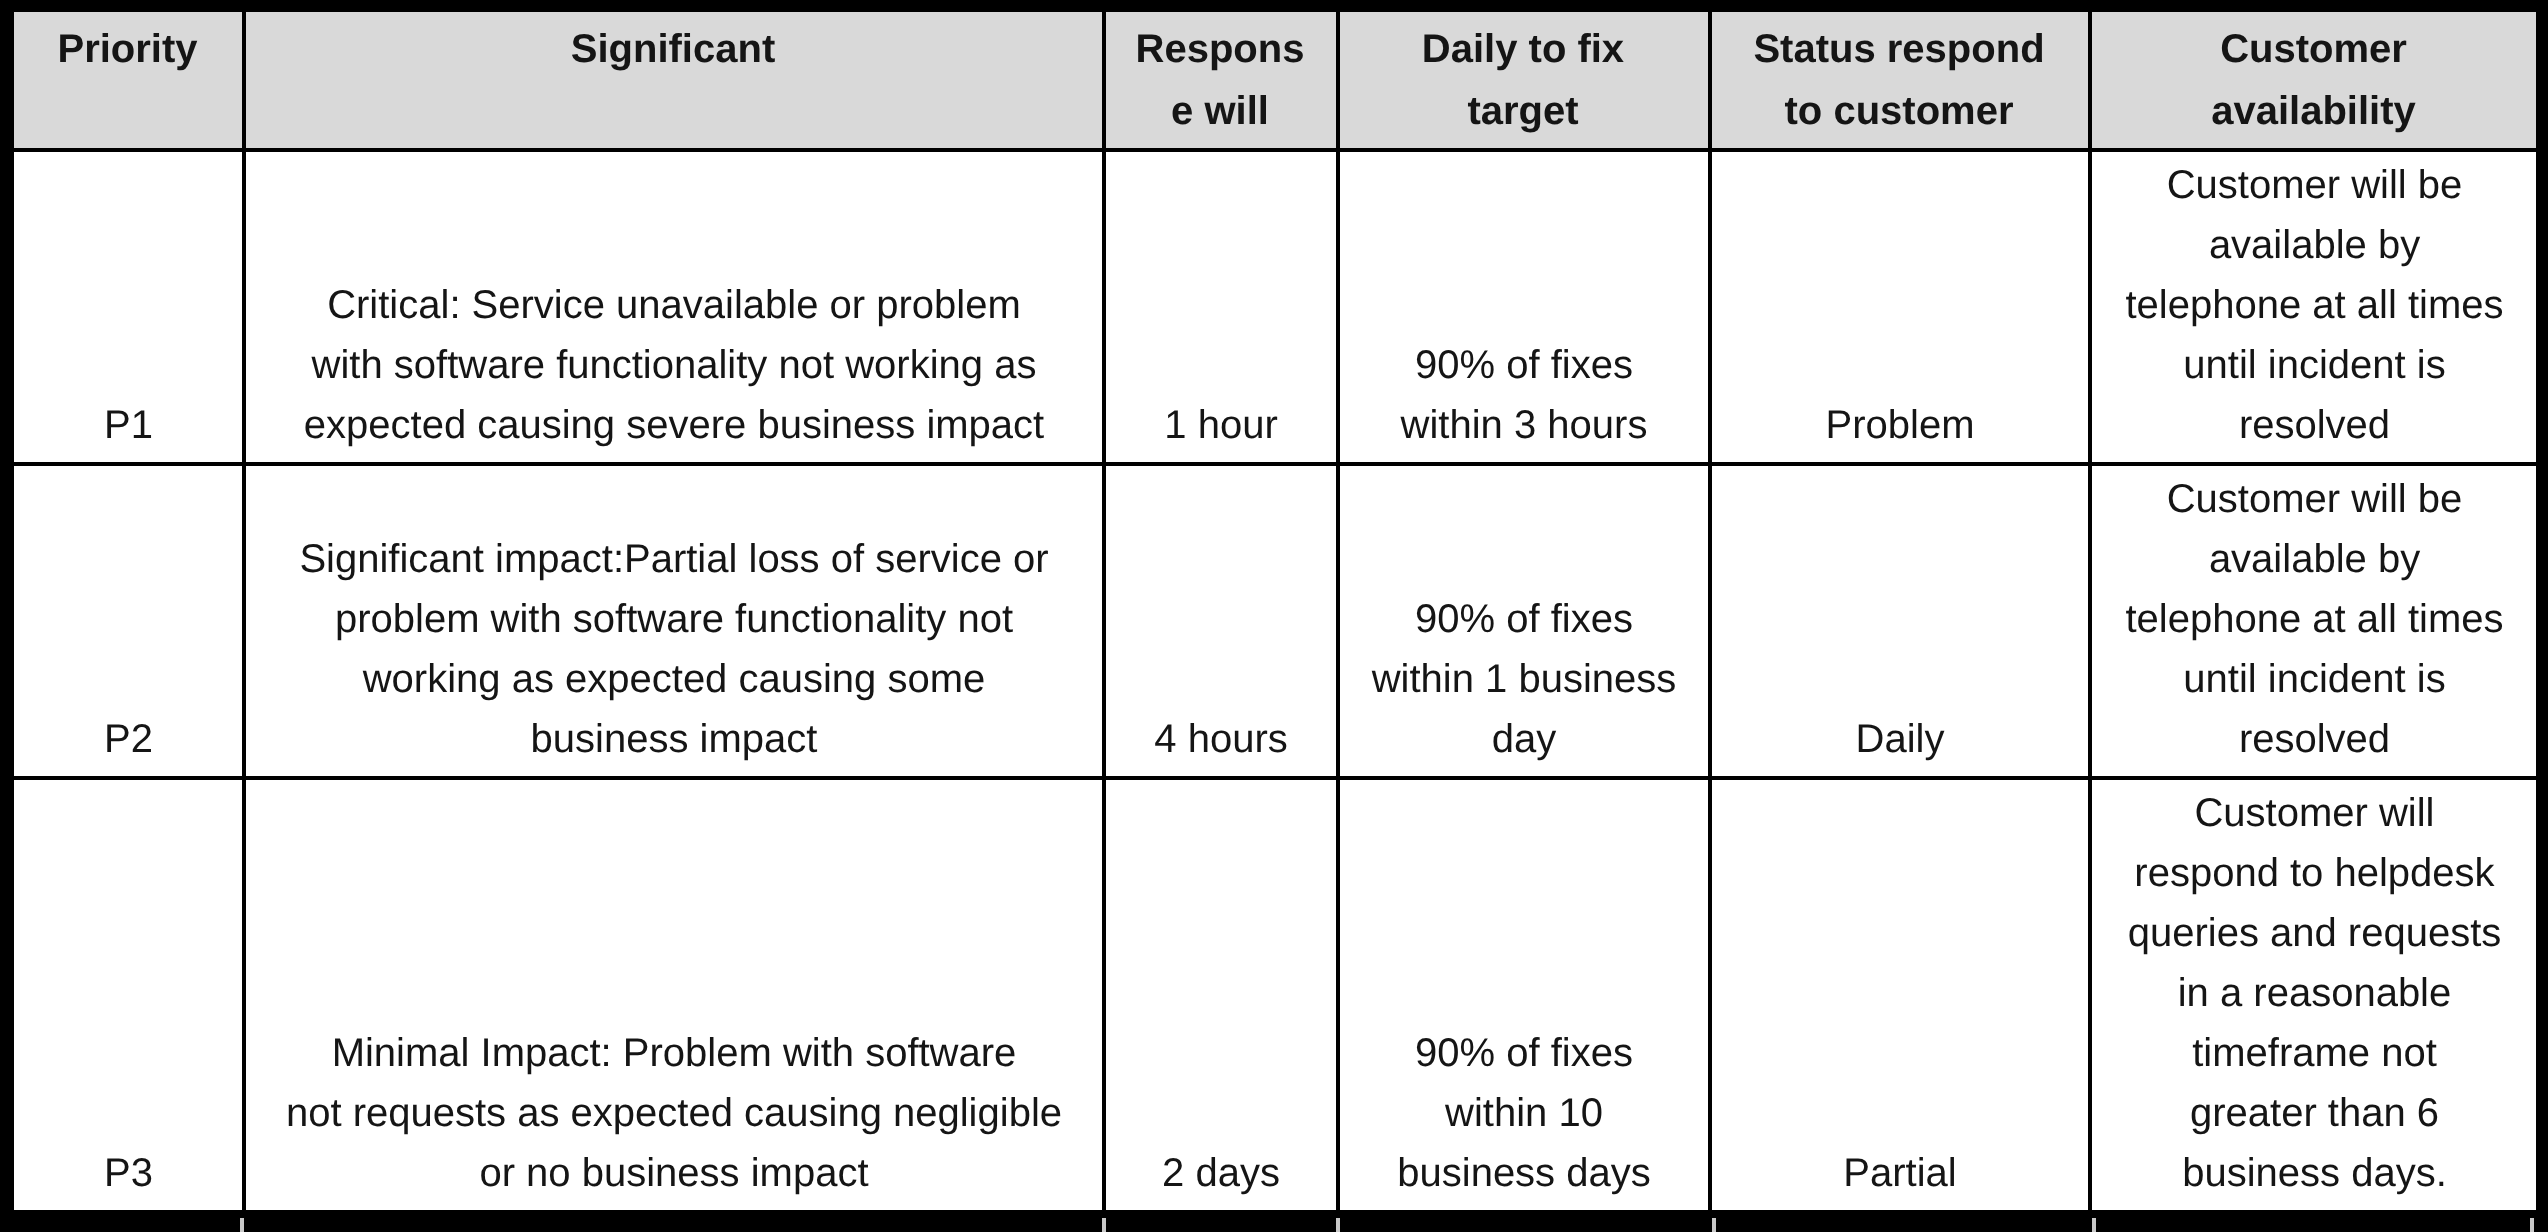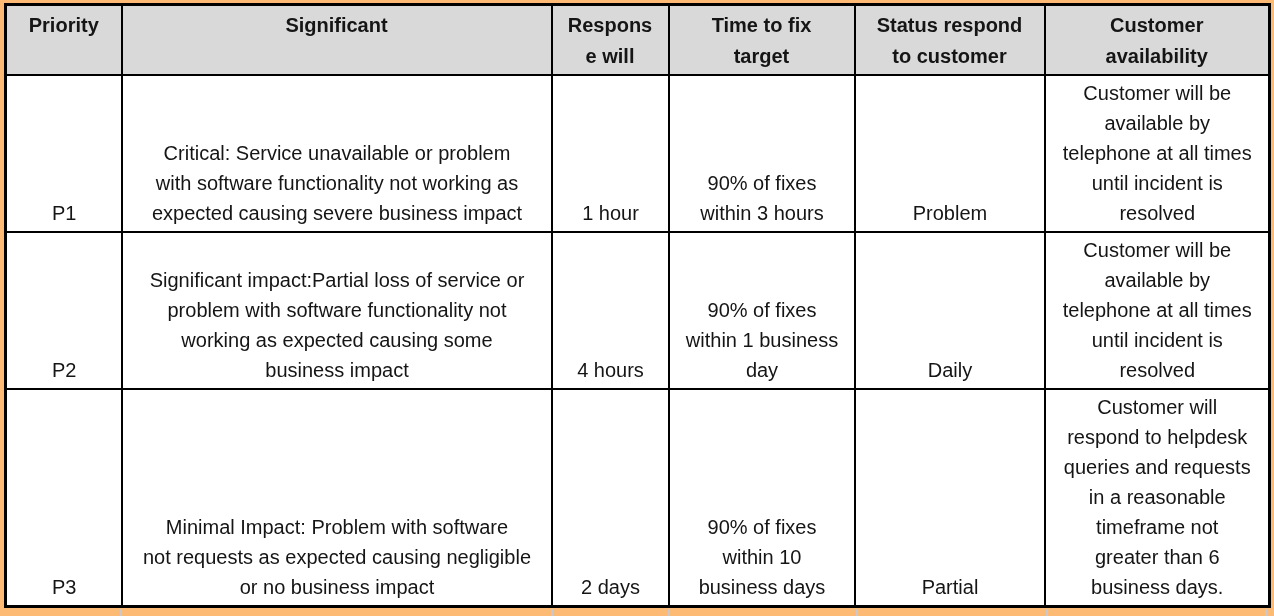--- a/index.html
+++ b/index.html
@@ -5,21 +5,21 @@
   html, body {
     margin: 0;
     padding: 0;
     background: #ffffff;
     font-family: "Liberation Sans", sans-serif;
   }
   .page {
     position: relative;
     width: 1274px;
     height: 616px;
-    background: #fdba74;
+    background: #000000;
     overflow: hidden;
   }
   table.sla-table {
     position: absolute;
     left: 4px;
     top: 3px;
     width: 1264px;
     border-collapse: collapse;
     table-layout: fixed;
     border: 3px solid var(--border, #000000);
@@ -80,21 +80,21 @@
       <col style="width:186px">
       <col style="width:190px">
       <col style="width:225px">
     </colgroup>
     <thead>
       <tr class="header-row">
         <th>Priority</th>
         <th>Significant</th>
         <th>Respons
 e will</th>
-        <th>Time to fix
+        <th>Daily to fix
 target</th>
         <th>Status respond
 to customer</th>
         <th>Customer
 availability</th>
       </tr>
     </thead>
     <tbody>
       <tr class="row-p1">
         <td>P1</td>

